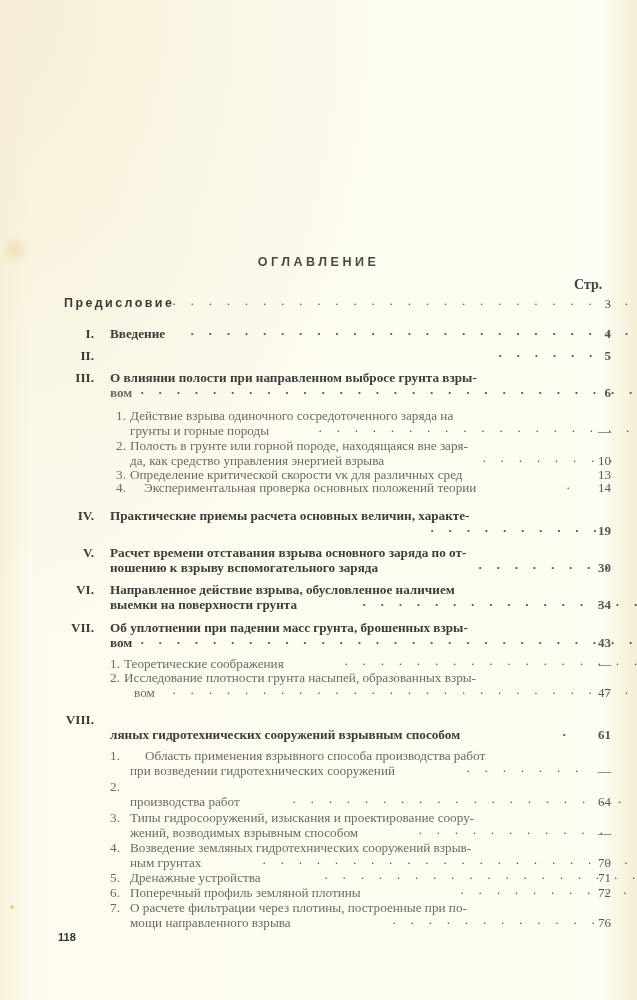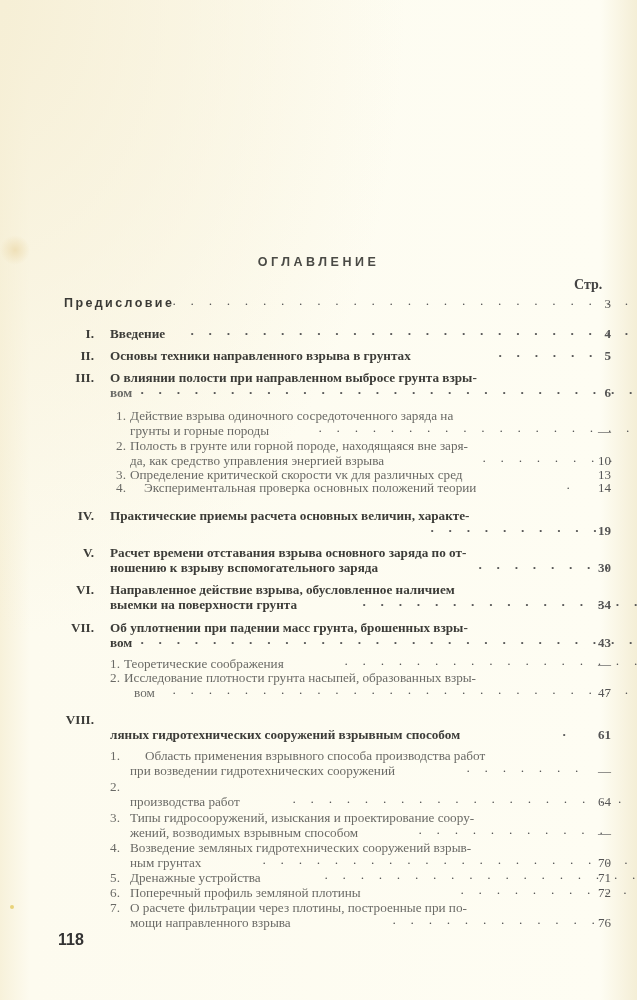--- a/index.html
+++ b/index.html
@@ -31,21 +31,21 @@
   .line { white-space: nowrap; position: relative; height: 15px; }
   .dots { color: #555; letter-spacing: 5.2px; }
   .page-no {
     position: absolute; right: 26px; width: 40px; text-align: right; font-size: 13px; color: #555;
   }
   .bold { font-weight: bold; color: #3c3c38; }
   .light { color: #6a6a66; }
   .spaced { letter-spacing: 2.4px; font-family: "Liberation Sans", "DejaVu Sans", sans-serif; font-size: 12.5px; font-weight: bold; }
   .folio {
     position: absolute; top: 931px; left: 58px; font-family: "Liberation Sans", "DejaVu Sans", sans-serif;
-    font-weight: bold; font-size: 16px; color: #333;
+    font-weight: bold; font-size: 11px; color: #333;
   }
   .stain { position: absolute; left: 0; top: 235px; width: 30px; height: 30px; border-radius: 50%;
     background: radial-gradient(circle, #efe0b8 0%, rgba(239,224,184,0) 70%); }
   .speck { position: absolute; left: 10px; top: 905px; width: 4px; height: 4px; border-radius: 50%; background: #e8d27a; }
 </style>
 </head>
 <body>
 
 <div class="page">
   <div class="stain"></div>
@@ -67,21 +67,20 @@
       <span class="num" style="left:54px">I.</span>
       <span class="text" style="left:110px">Введение</span>
       <span class="text dots" style="left:190px">· · · · · · · · · · · · · · · · · · · · · · · · · · · · · ·</span>
       <span class="page-no">4</span>
     </div>
   </div>
 
   <div class="entry bold" style="top:348px">
     <div class="line">
       <span class="num" style="left:54px">II.</span>
-      <span class="text" style="left:110px">Основы техники направленного взрыва в грунтах</span>
       <span class="text dots" style="left:498px">· · · · · ·</span>
       <span class="page-no">5</span>
     </div>
   </div>
 
   <div class="entry bold" style="top:370px">
     <div class="line">
       <span class="num" style="left:54px">III.</span>
       <span class="text" style="left:110px">О влиянии полости при направленном выбросе грунта взры-</span>
     </div>

